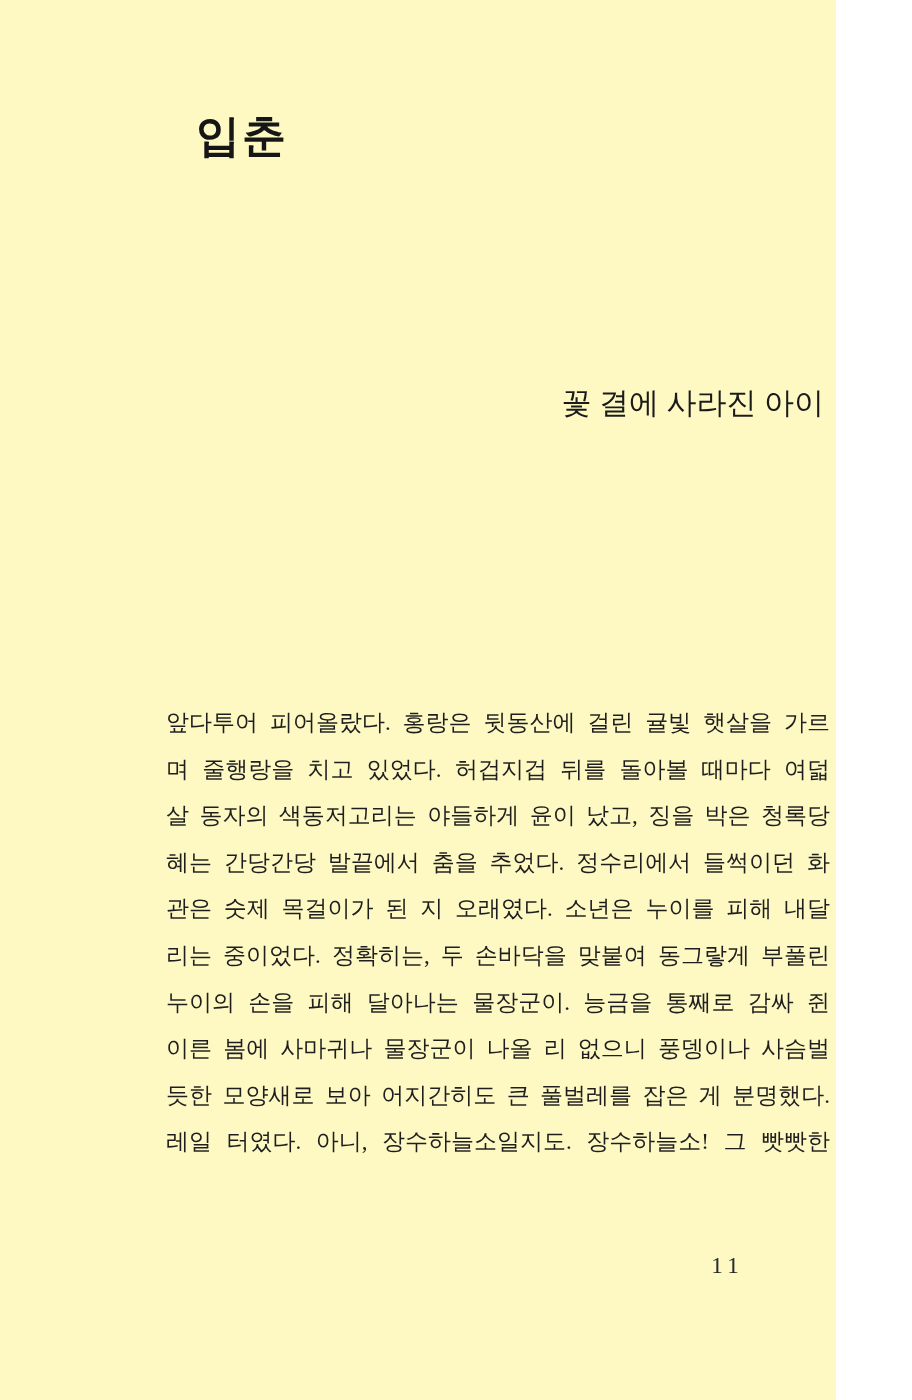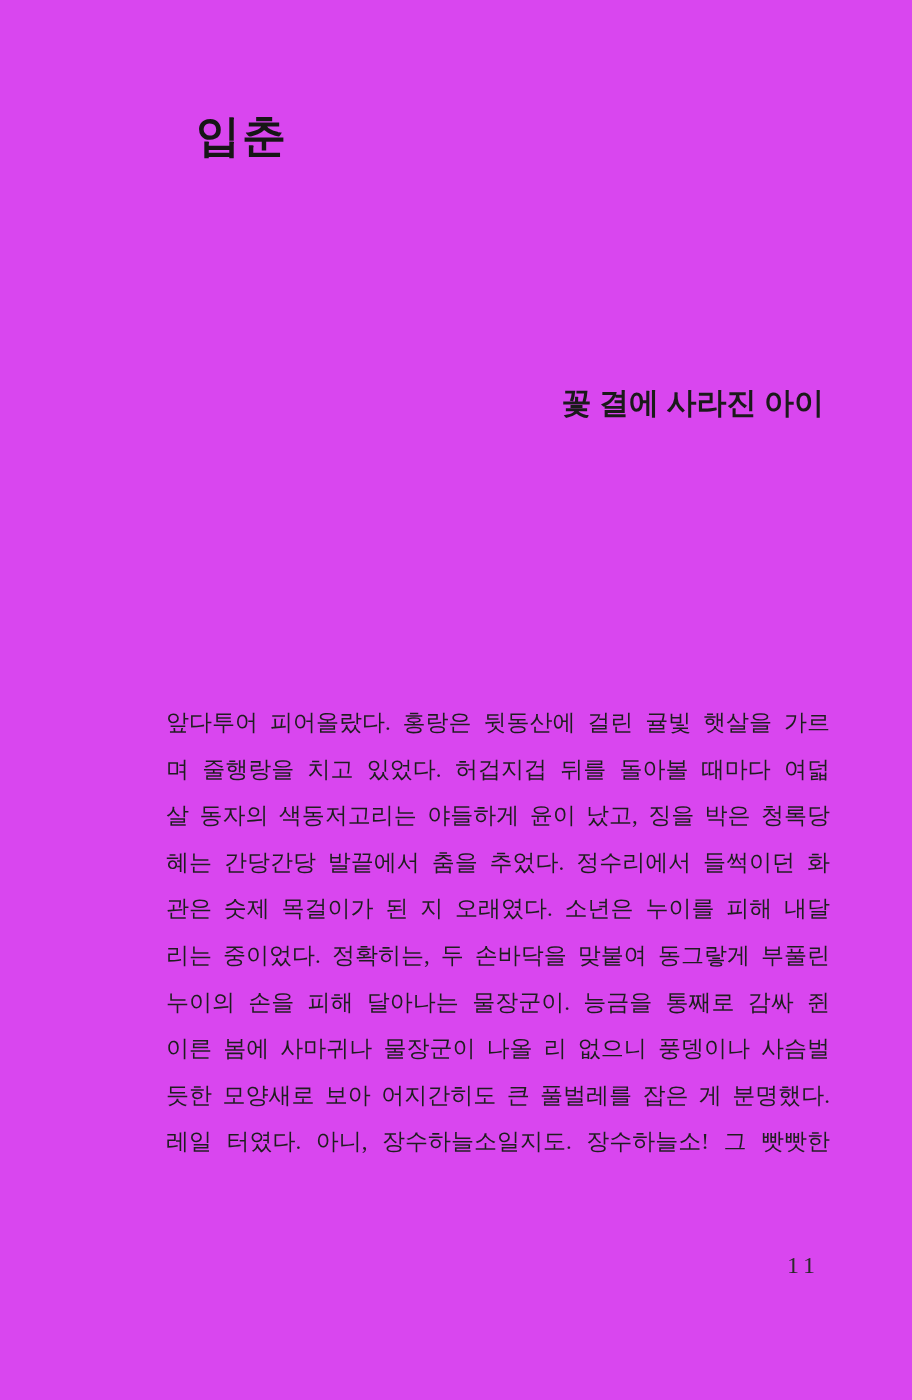--- a/index.html
+++ b/index.html
@@ -2,23 +2,23 @@
 <html><head>
 <meta charset="utf-8">
 <style>
   html, body {
     margin: 0;
     padding: 0;
     background: #ffffff;
   }
   .page {
     position: relative;
-    width: 912px;
+    width: 836px;
     height: 1400px;
-    background: #d946ef;
+    background: #fef9c3;
     color: #1c1c1c;
     font-family: "Liberation Serif", "DejaVu Serif", serif;
     overflow: hidden;
   }
   .chapter-title {
     position: absolute;
     left: 196px;
     top: 112px;
     margin: 0;
     font-size: 44px;
@@ -29,21 +29,21 @@
   }
   .section-title {
     position: absolute;
     left: 166px;
     top: 385px;
     width: 658px;
     margin: 0;
     text-align: right;
     font-size: 30px;
     line-height: 1.2;
-    font-weight: 700;
+    font-weight: 400;
     color: #1a1a1a;
   }
   .body-text {
     position: absolute;
     left: 166px;
     top: 700px;
     width: 664px;
     font-size: 23px;
     font-weight: 400;
     color: #1e1e1e;

